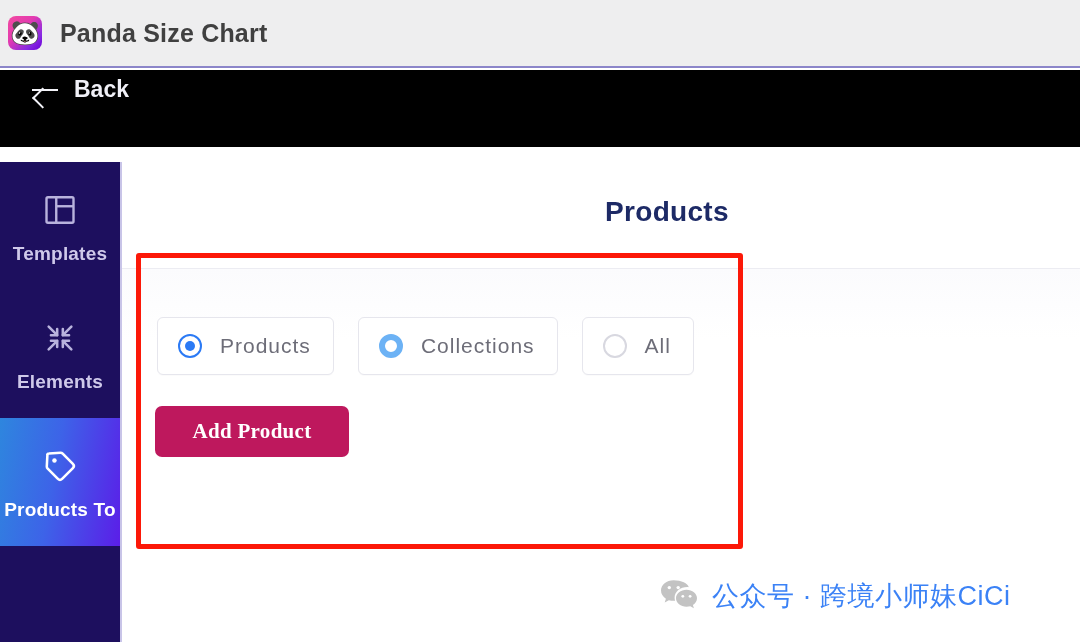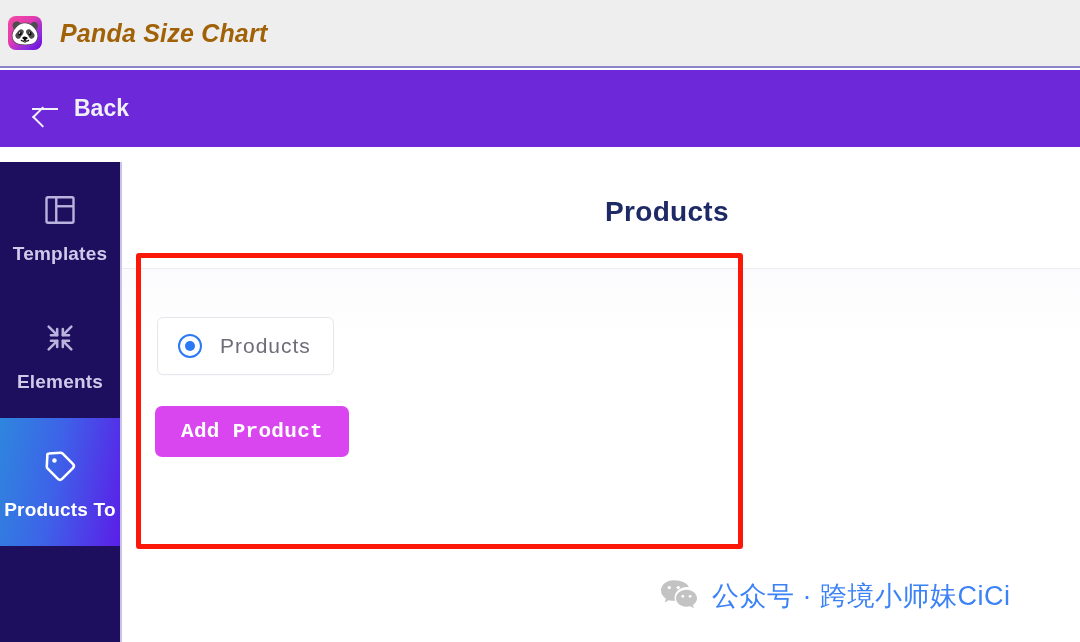--- a/index.html
+++ b/index.html
@@ -32,33 +32,32 @@
     display: flex; align-items: center; justify-content: center;
     font-size: 24px;
     line-height: 1;
     flex: 0 0 auto;
     overflow: hidden;
   }
   #app-title {
     margin-left: 18px;
     font-size: 25px;
     font-weight: bold;
-    color: #a16207;
+    color: #404040;
     letter-spacing: 0.2px;
-    font-style: italic;
   }
 
   
   #back-bar {
     position: absolute;
     left: 0; top: 70px;
     width: 1080px; height: 77px;
-    background: #6d28d9;
-    display: flex;
-    align-items: center;
+    background: #000000;
+    display: flex;
+    align-items: flex-start;
   }
   #back-button {
     display: flex;
     align-items: center;
     gap: 14px;
     margin-left: 28px;
     cursor: pointer;
     padding: 6px 10px 6px 2px;
   }
   #back-button .arrow {
@@ -207,25 +206,25 @@
   .radio.empty {
     border: 2px solid #d8d8e0;
     background: #ffffff;
   }
 
   
   #add-product-button {
     position: absolute;
     left: 155px; top: 406px;
     width: 194px; height: 51px;
-    background: #d946ef;
+    background: #be185d;
     border: none;
     border-radius: 7px;
     color: #ffffff;
-    font-family: Liberation Mono, monospace;
+    font-family: Liberation Serif, serif;
     font-size: 21px;
     font-weight: bold;
     letter-spacing: 0.3px;
     cursor: pointer;
   }
 
   
   #annotation-box {
     position: absolute;
     left: 136px; top: 253px;
@@ -318,21 +317,29 @@
   <div id="panel-gradient"></div>
   <div id="content-divider"></div>
 
   <div id="options-row">
 
     <div class="option-card">
       <span class="radio selected"></span>
       <span class="label">Products</span>
     </div>
 
-
+    <div class="option-card">
+      <span class="radio focus"></span>
+      <span class="label">Collections</span>
+    </div>
+
+    <div class="option-card">
+      <span class="radio empty"></span>
+      <span class="label">All</span>
+    </div>
 
   </div>
 </div>
 
 <button id="add-product-button">Add Product</button>
 
 <div id="annotation-box"></div>
 
 <div id="watermark">
   <span class="wechat-icon">

